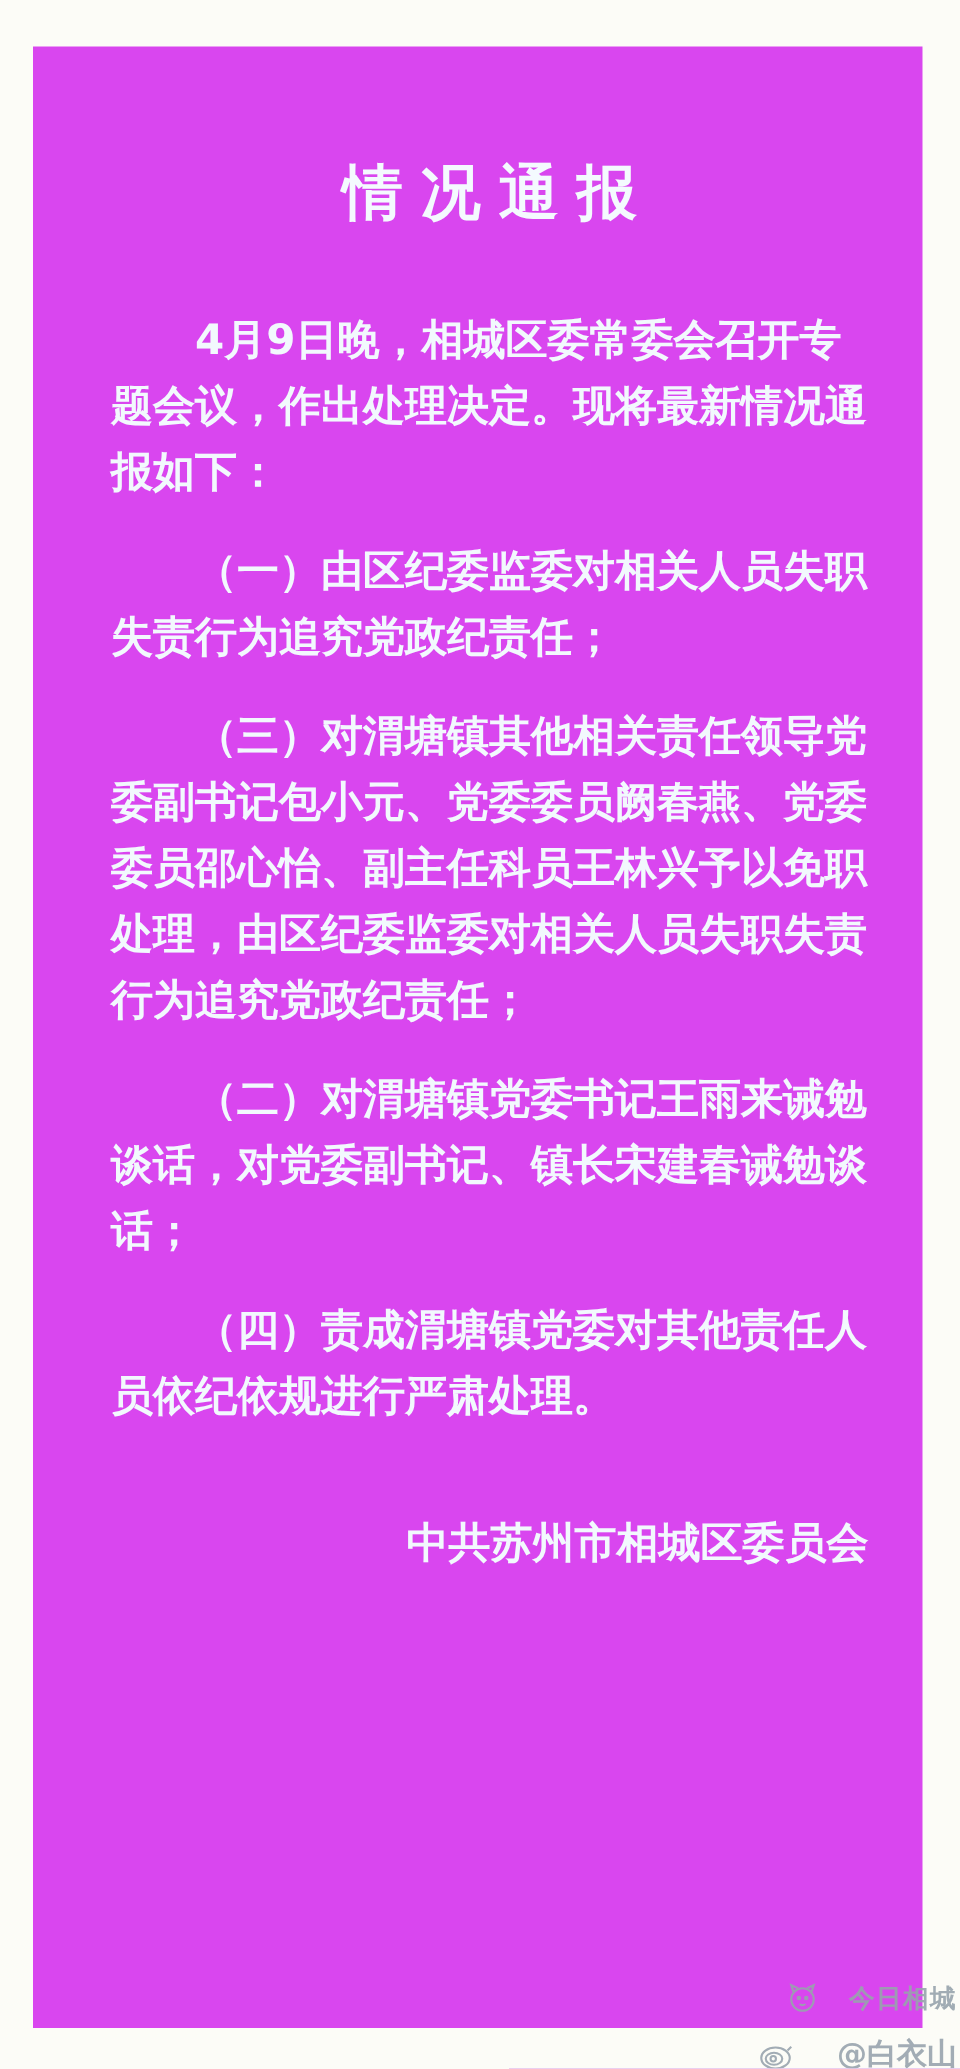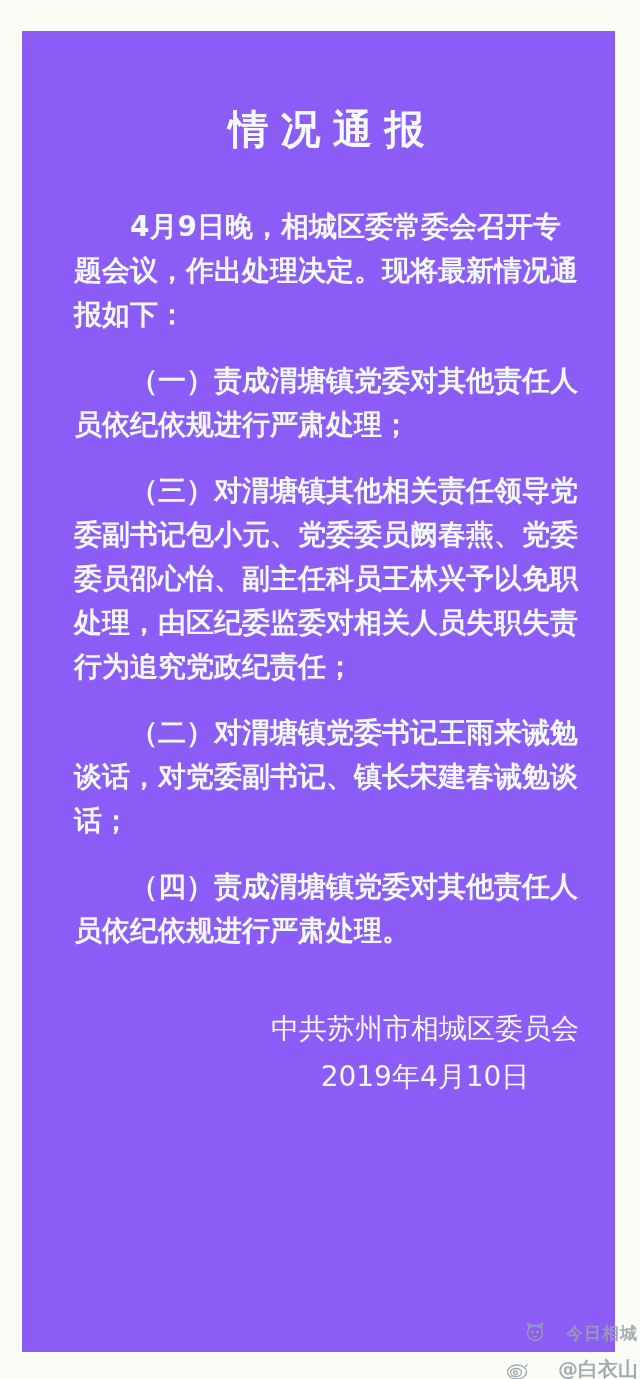--- a/index.html
+++ b/index.html
@@ -11,21 +11,21 @@
     background: #fcfcf7;
     overflow: hidden;
     font-family: "DejaVu Sans", sans-serif;
   }
   .notice-card {
     position: absolute;
     left: 22px;
     top: 31px;
     width: 593px;
     height: 1321px;
-    background: #8b5cf6;
+    background: #d946ef;
     padding: 0 36px 0 52px;
   }
   .notice-title {
     margin-top: 76px;
     text-align: center;
     font-size: 40px;
     font-weight: bold;
     letter-spacing: 12px;
     padding-left: 12px; 
     color: #f4fafe;
@@ -43,21 +43,21 @@
   }
   .notice-body p:first-child { margin-top: 0; }
   .signature {
     margin-top: 52px;
     margin-left: auto;
     width: max-content;
     text-align: center;
   }
   .signature div {
     font-size: 28px;
-    font-weight: normal;
+    font-weight: bold;
     line-height: 48px;
     color: #f2f9fd;
   }
   .watermark {
     position: absolute;
     right: 2px;
     top: 1322px;
     width: 132px;
     color: #98a4ad;
     opacity: 0.9;
@@ -78,29 +78,28 @@
 <body>
 
 <div class="screen">
 
   <div class="notice-card">
 
     <div class="notice-title">情况通报</div>
 
     <div class="notice-body">
       <p>4月9日晚，相城区委常委会召开专题会议，作出处理决定。现将最新情况通报如下：</p>
-      <p>（一）责成渭塘镇党委对其他责任人员依纪依规进行严肃处理；</p>
+      <p>（一）由区纪委监委对相关人员失职失责行为追究党政纪责任；</p>
       <p>（三）对渭塘镇其他相关责任领导党委副书记包小元、党委委员阙春燕、党委委员邵心怡、副主任科员王林兴予以免职处理，由区纪委监委对相关人员失职失责行为追究党政纪责任；</p>
       <p>（二）对渭塘镇党委书记王雨来诫勉谈话，对党委副书记、镇长宋建春诫勉谈话；</p>
       <p>（四）责成渭塘镇党委对其他责任人员依纪依规进行严肃处理。</p>
     </div>
 
     <div class="signature">
       <div>中共苏州市相城区委员会</div>
-      <div>2019年4月10日</div>
     </div>
 
   </div>
 
   <div class="watermark">
     <div class="wm-row">
       <span class="wm-icon">
         <svg width="22" height="20" viewBox="0 0 22 20" fill="none" stroke="#98a4ad" stroke-width="1.4">
           <circle cx="11" cy="11" r="7.5"></circle>
           <path d="M5 6 L3.5 1.5 L8 3.5"></path>

